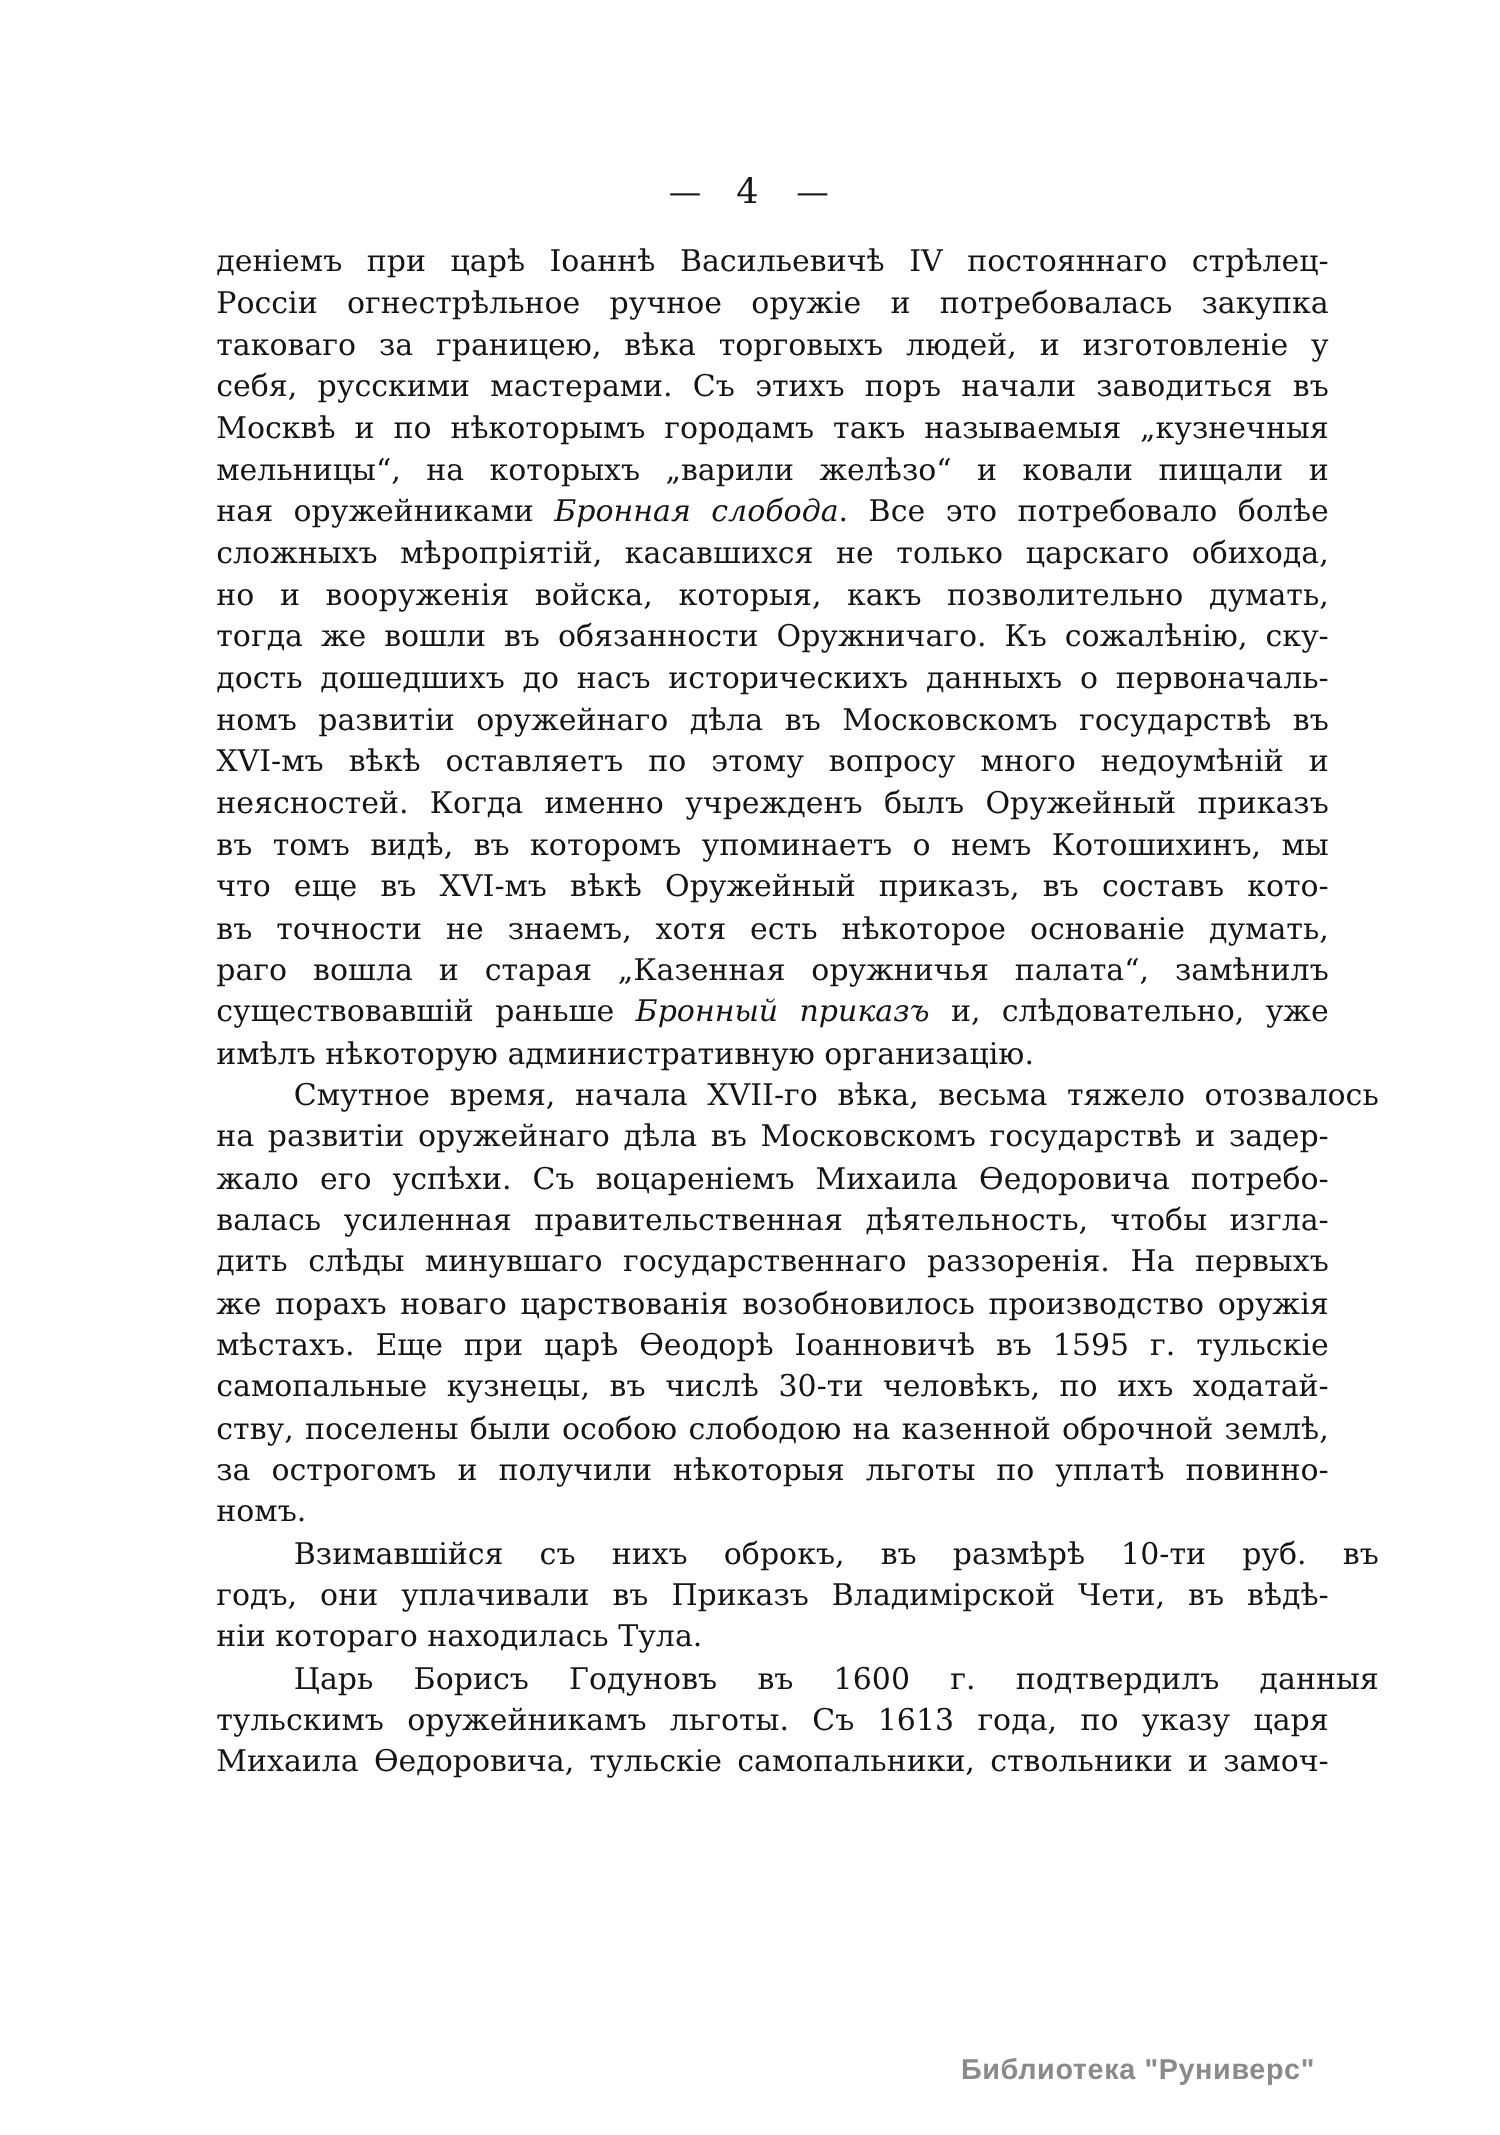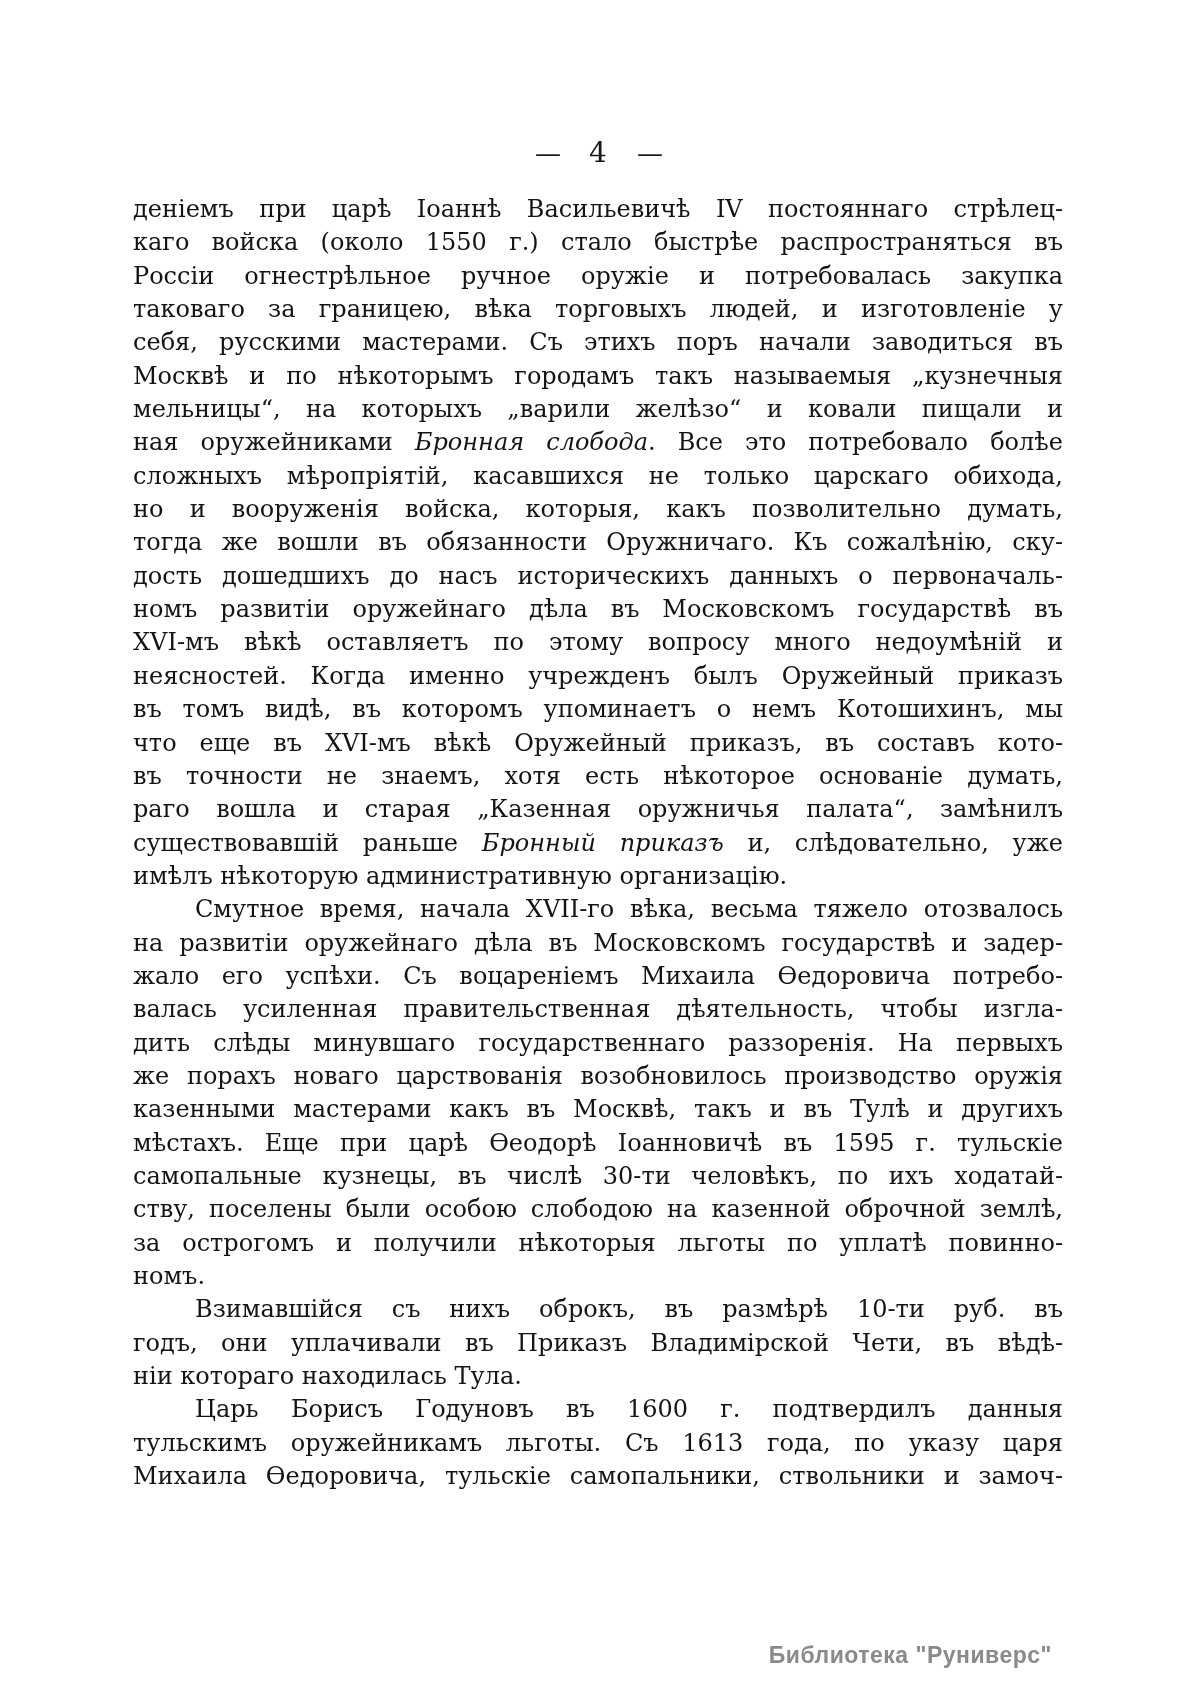--- a/index.html
+++ b/index.html
@@ -40,21 +40,21 @@
   .line {
     height: 33.35px;
     line-height: 33.35px;
     font-size: 24px;
     text-align: justify;
     text-align-last: justify;
     overflow: hidden;
     white-space: nowrap;
   }
   
-  .line { white-space: normal; }
+  .line { white-space: normal; margin-left: 40px; }
   .line.indent { padding-left: 62px; width: 868px; }
   .line.end { text-align-last: left; }
   .it { font-style: italic; }
   .watermark {
     position: absolute;
     top: 1642px;
     right: 148px;
     font-family: "Liberation Sans", sans-serif;
     font-weight: bold;
     font-size: 23px;
@@ -66,21 +66,20 @@
 <body>
 
 <div class="page">
 
   <div class="page-header">
     <span class="dash">—</span><span class="num">4</span><span class="dash">—</span>
   </div>
 
   <div class="text-block">
       <div class="line"><span>деніемъ при царѣ Іоаннѣ Васильевичѣ IV постояннаго стрѣлец-</span></div>
-      <div class="line"><span>каго войска (около 1550 г.) стало быстрѣе распространяться въ</span></div>
       <div class="line"><span>Россіи огнестрѣльное ручное оружіе и потребовалась закупка</span></div>
       <div class="line"><span>таковаго за границею, вѣка торговыхъ людей, и изготовленіе у</span></div>
       <div class="line"><span>себя, русскими мастерами. Съ этихъ поръ начали заводиться въ</span></div>
       <div class="line"><span>Москвѣ и по нѣкоторымъ городамъ такъ называемыя „кузнечныя</span></div>
       <div class="line"><span>мельницы“, на которыхъ „варили желѣзо“ и ковали пищали и</span></div>
       <div class="line"><span>ная оружейниками </span><span class="it">Бронная слобода</span><span>. Все это потребовало болѣе</span></div>
       <div class="line"><span>сложныхъ мѣропріятій, касавшихся не только царскаго обихода,</span></div>
       <div class="line"><span>но и вооруженія войска, которыя, какъ позволительно думать,</span></div>
       <div class="line"><span>тогда же вошли въ обязанности Оружничаго. Къ сожалѣнію, ску-</span></div>
       <div class="line"><span>дость дошедшихъ до насъ историческихъ данныхъ о первоначаль-</span></div>
@@ -92,21 +91,20 @@
       <div class="line"><span>въ точности не знаемъ, хотя есть нѣкоторое основаніе думать,</span></div>
       <div class="line"><span>раго вошла и старая „Казенная оружничья палата“, замѣнилъ</span></div>
       <div class="line"><span>существовавшій раньше </span><span class="it">Бронный приказъ</span><span> и, слѣдовательно, уже</span></div>
       <div class="line end"><span>имѣлъ нѣкоторую административную организацію.</span></div>
       <div class="line indent"><span>Смутное время, начала XVII-го вѣка, весьма тяжело отозвалось</span></div>
       <div class="line"><span>на развитіи оружейнаго дѣла въ Московскомъ государствѣ и задер-</span></div>
       <div class="line"><span>жало его успѣхи. Съ воцареніемъ Михаила Ѳедоровича потребо-</span></div>
       <div class="line"><span>валась усиленная правительственная дѣятельность, чтобы изгла-</span></div>
       <div class="line"><span>дить слѣды минувшаго государственнаго раззоренія. На первыхъ</span></div>
       <div class="line"><span>же порахъ новаго царствованія возобновилось производство оружія</span></div>
-      <div class="line"><span>казенными мастерами какъ въ Москвѣ, такъ и въ Тулѣ и другихъ</span></div>
       <div class="line"><span>мѣстахъ. Еще при царѣ Ѳеодорѣ Іоанновичѣ въ 1595 г. тульскіе</span></div>
       <div class="line"><span>самопальные кузнецы, въ числѣ 30-ти человѣкъ, по ихъ ходатай-</span></div>
       <div class="line"><span>ству, поселены были особою слободою на казенной оброчной землѣ,</span></div>
       <div class="line"><span>за острогомъ и получили нѣкоторыя льготы по уплатѣ повинно-</span></div>
       <div class="line end"><span>номъ.</span></div>
       <div class="line indent"><span>Взимавшійся съ нихъ оброкъ, въ размѣрѣ 10-ти руб. въ</span></div>
       <div class="line"><span>годъ, они уплачивали въ Приказъ Владимірской Чети, въ вѣдѣ-</span></div>
       <div class="line end"><span>ніи котораго находилась Тула.</span></div>
       <div class="line indent"><span>Царь Борисъ Годуновъ въ 1600 г. подтвердилъ данныя</span></div>
       <div class="line"><span>тульскимъ оружейникамъ льготы. Съ 1613 года, по указу царя</span></div>

